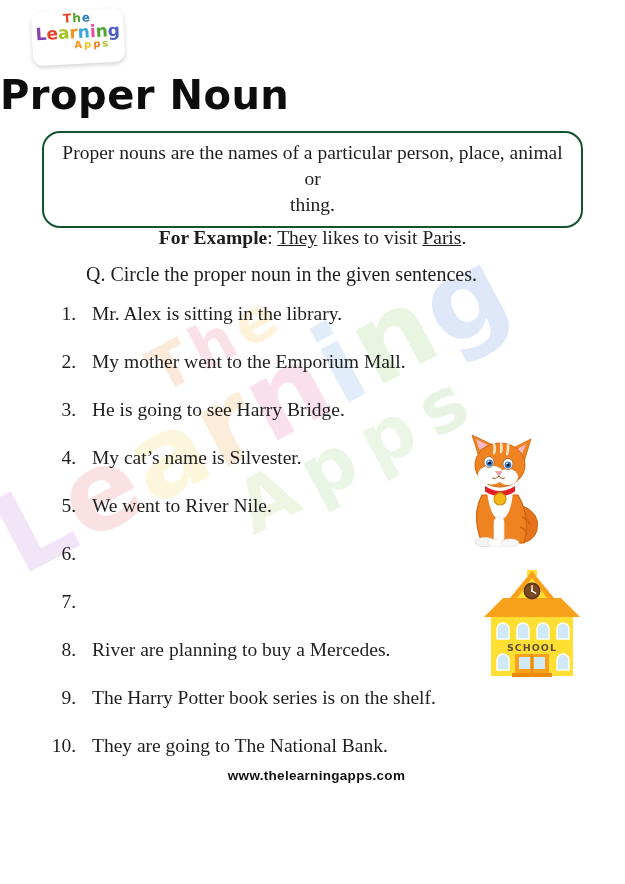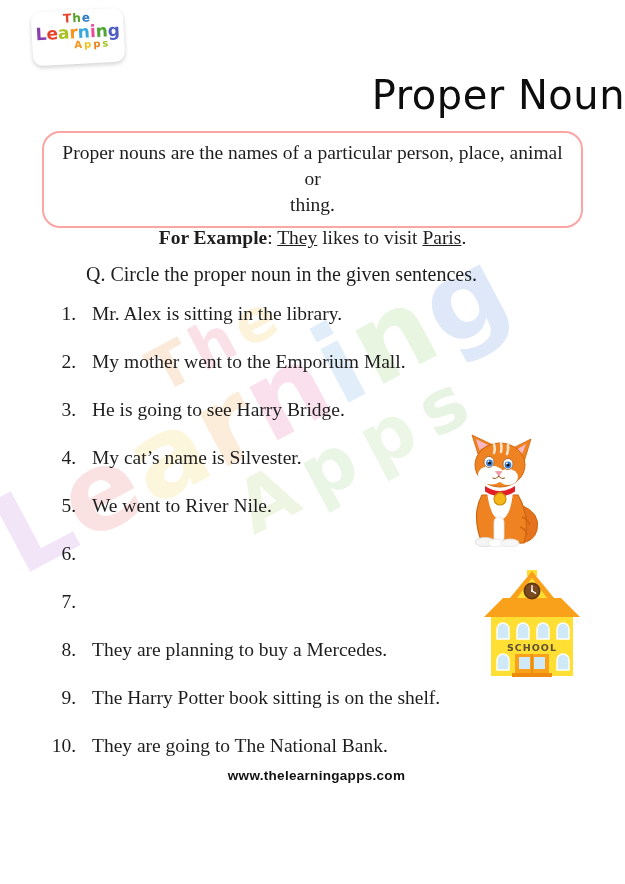--- a/index.html
+++ b/index.html
@@ -29,28 +29,28 @@
     z-index:2; padding-top:3px; box-sizing:border-box;
   }
   .logo-the      { font-size:12px; line-height:11px; letter-spacing:1px; }
   .logo-learning { font-size:17px; line-height:16px; }
   .logo-apps     { font-size:10px; line-height:9px;  letter-spacing:2px; margin-left:28px; }
   .logo span { text-shadow:0 0 1px #fff; }
 
   
   .title {
     position:absolute; left:0; top:72px; width:100%; margin:0;
-    text-align:right; font-family:"DejaVu Sans", sans-serif;
-    font-weight:400; font-size:40px; letter-spacing:0.5px; color:#0d0d0d; z-index:1;
+    text-align:left; font-family:"DejaVu Sans", sans-serif;
+    font-weight:700; font-size:40px; letter-spacing:0.5px; color:#0d0d0d; z-index:1;
   }
 
   
   .def-box {
     position:absolute; left:42px; top:131px; width:541px; height:97px;
-    box-sizing:border-box; border:2px solid #fca5a5; border-radius:18px;
+    box-sizing:border-box; border:2px solid #14532d; border-radius:18px;
     background:#ffffff; text-align:center; padding:7px 18px 0; z-index:1;
   }
   .def-text    { margin:0; font-size:19.5px; line-height:26px; }
   .def-example { margin:9px 0 0; font-size:19.5px; }
   .def-example b { font-weight:bold; }
   .u { text-decoration:underline; }
 
   
   .question {
     position:absolute; left:75px; top:252px; margin:11px;
@@ -124,25 +124,25 @@
         <span class="stext">We went to River Nile.</span>
       </li>
       <li class="sentence">
         <span class="num">6.</span>
       </li>
       <li class="sentence">
         <span class="num">7.</span>
       </li>
       <li class="sentence">
         <span class="num">8.</span>
-        <span class="stext">They are planning to buy a Mercedes.</span>
+        <span class="stext">River are planning to buy a Mercedes.</span>
       </li>
       <li class="sentence">
         <span class="num">9.</span>
-        <span class="stext">The Harry Potter book sitting is on the shelf.</span>
+        <span class="stext">The Harry Potter book series is on the shelf.</span>
       </li>
       <li class="sentence">
         <span class="num">10.</span>
         <span class="stext">They are going to The National Bank.</span>
       </li>
     </ol>
 
   <svg class="cat" viewBox="0 0 82 114" aria-hidden="true">
     <g>
       <path d="M60 72 Q80 80 76 97 Q73 109 59 110 Q69 100 64 91 Q57 81 50 83 Z" fill="#e5731d" stroke="#cf650f" stroke-width="1"></path>

